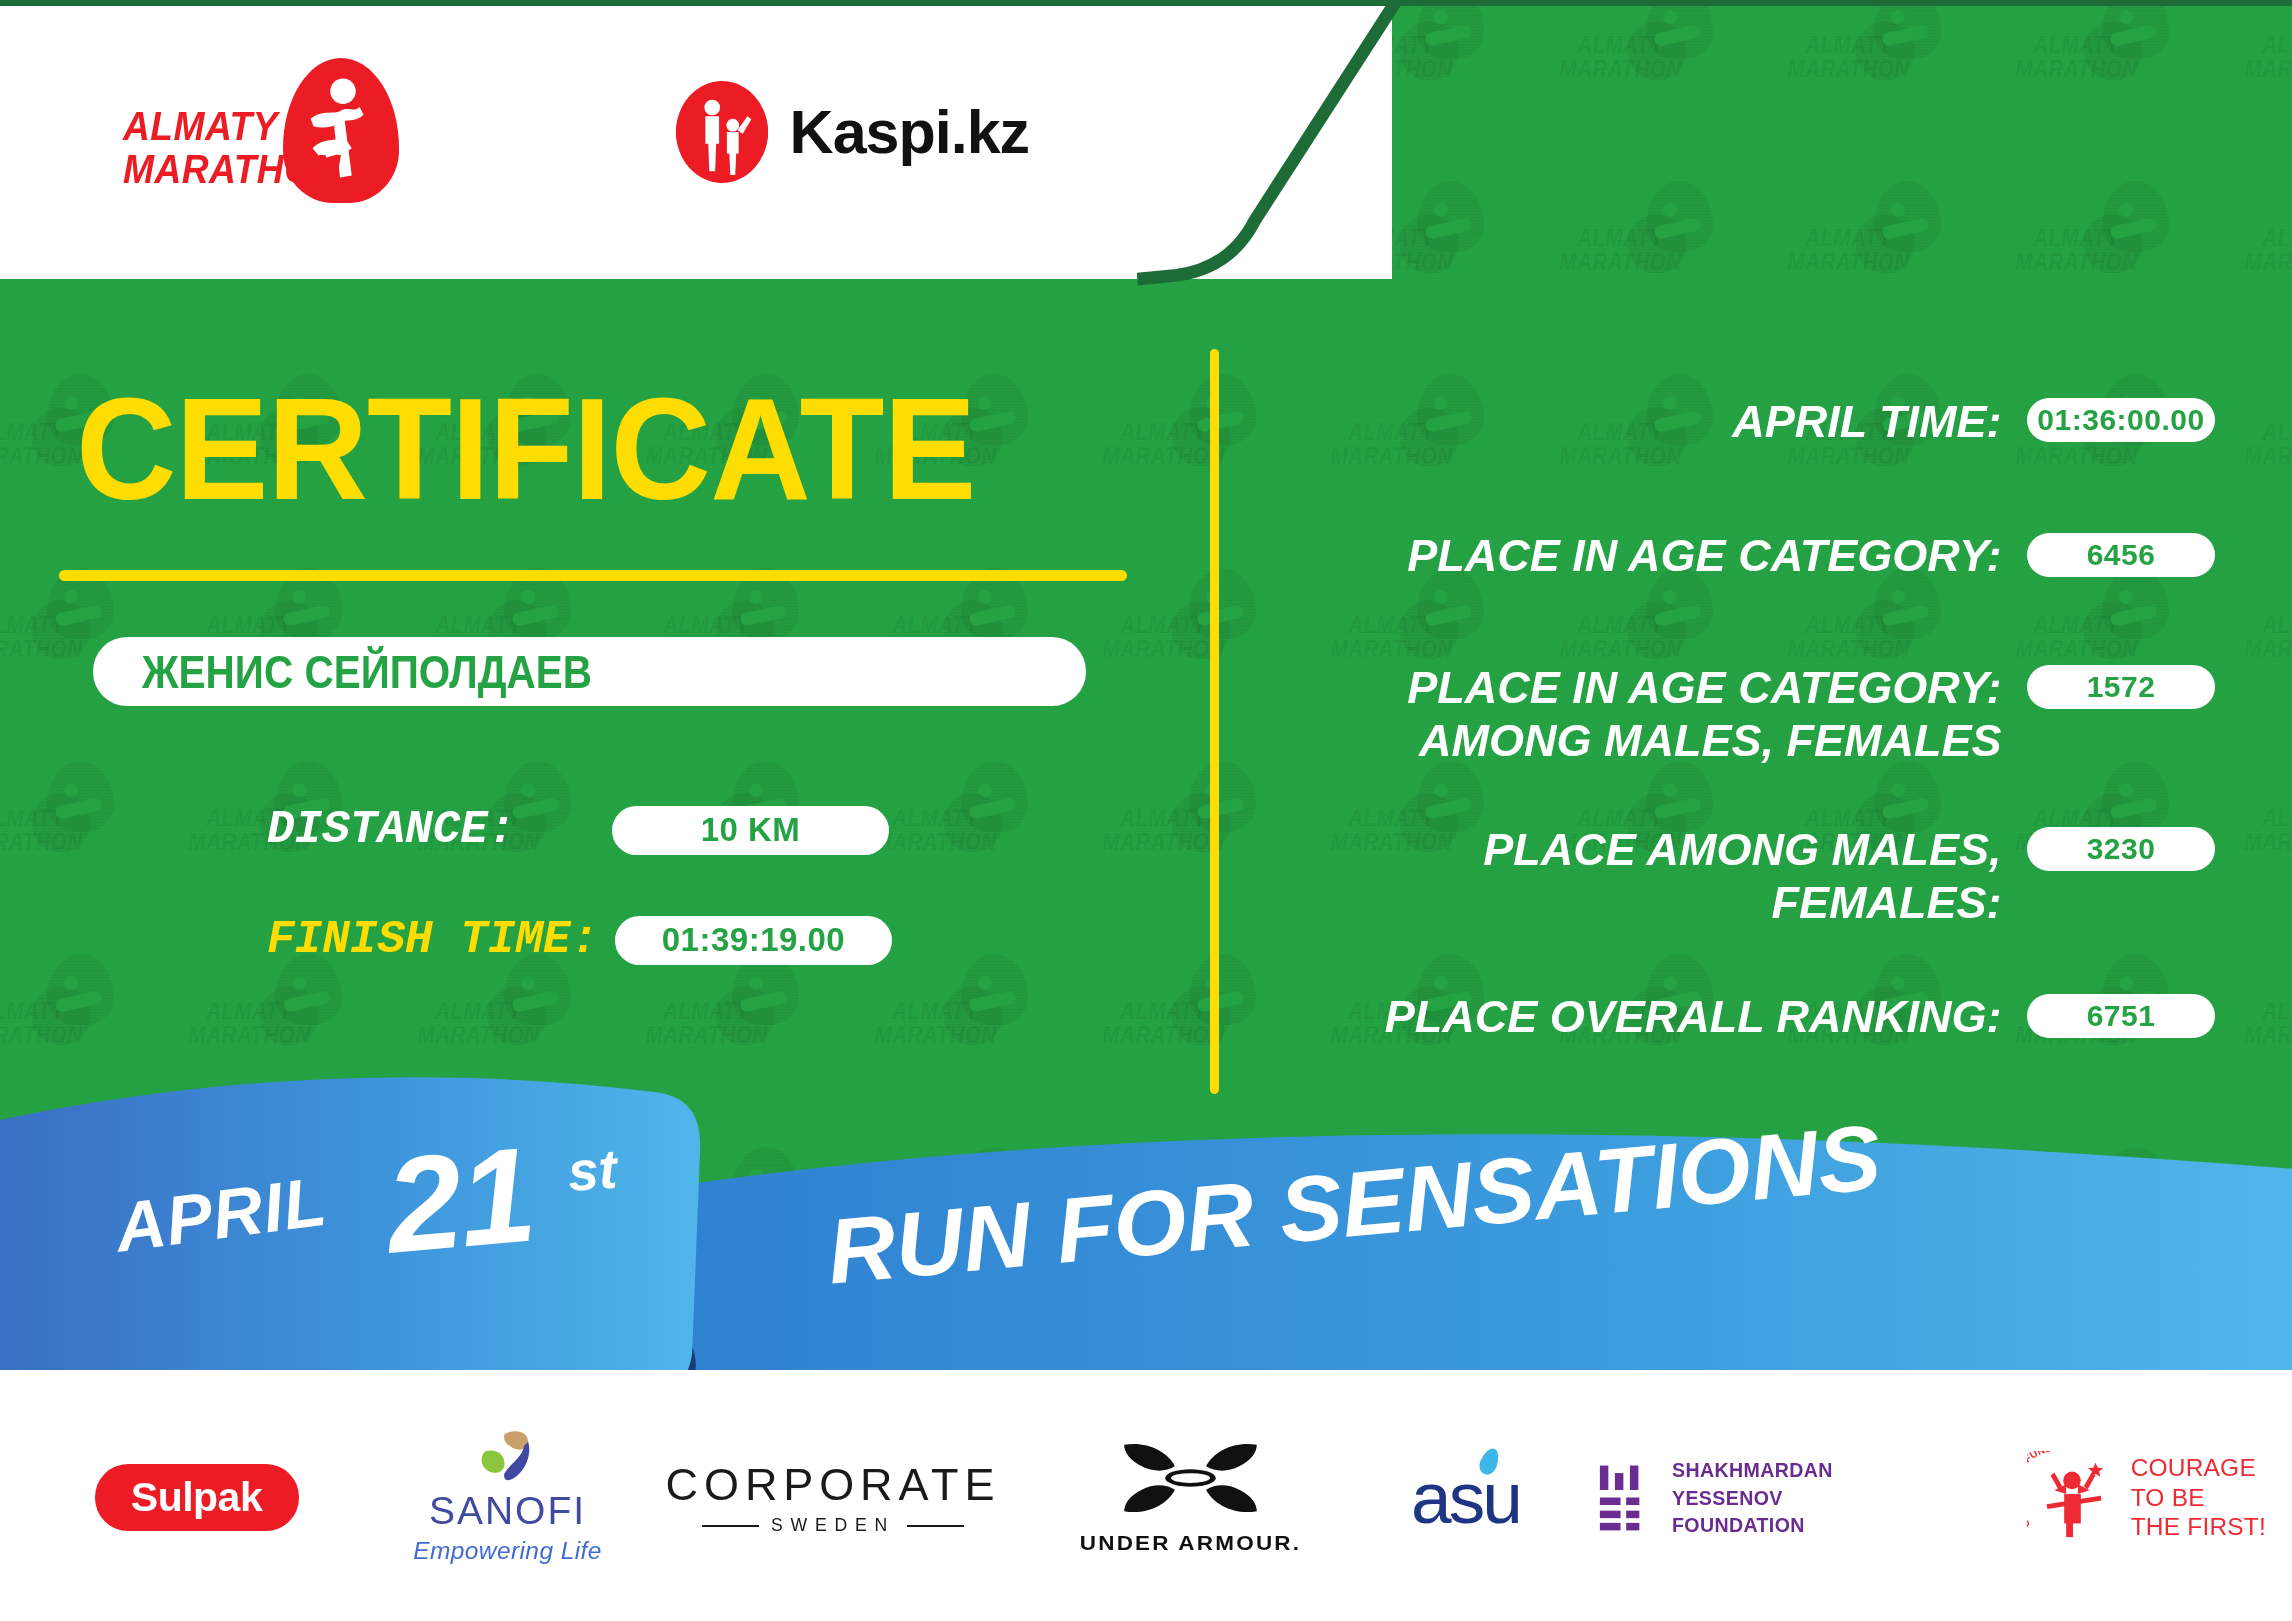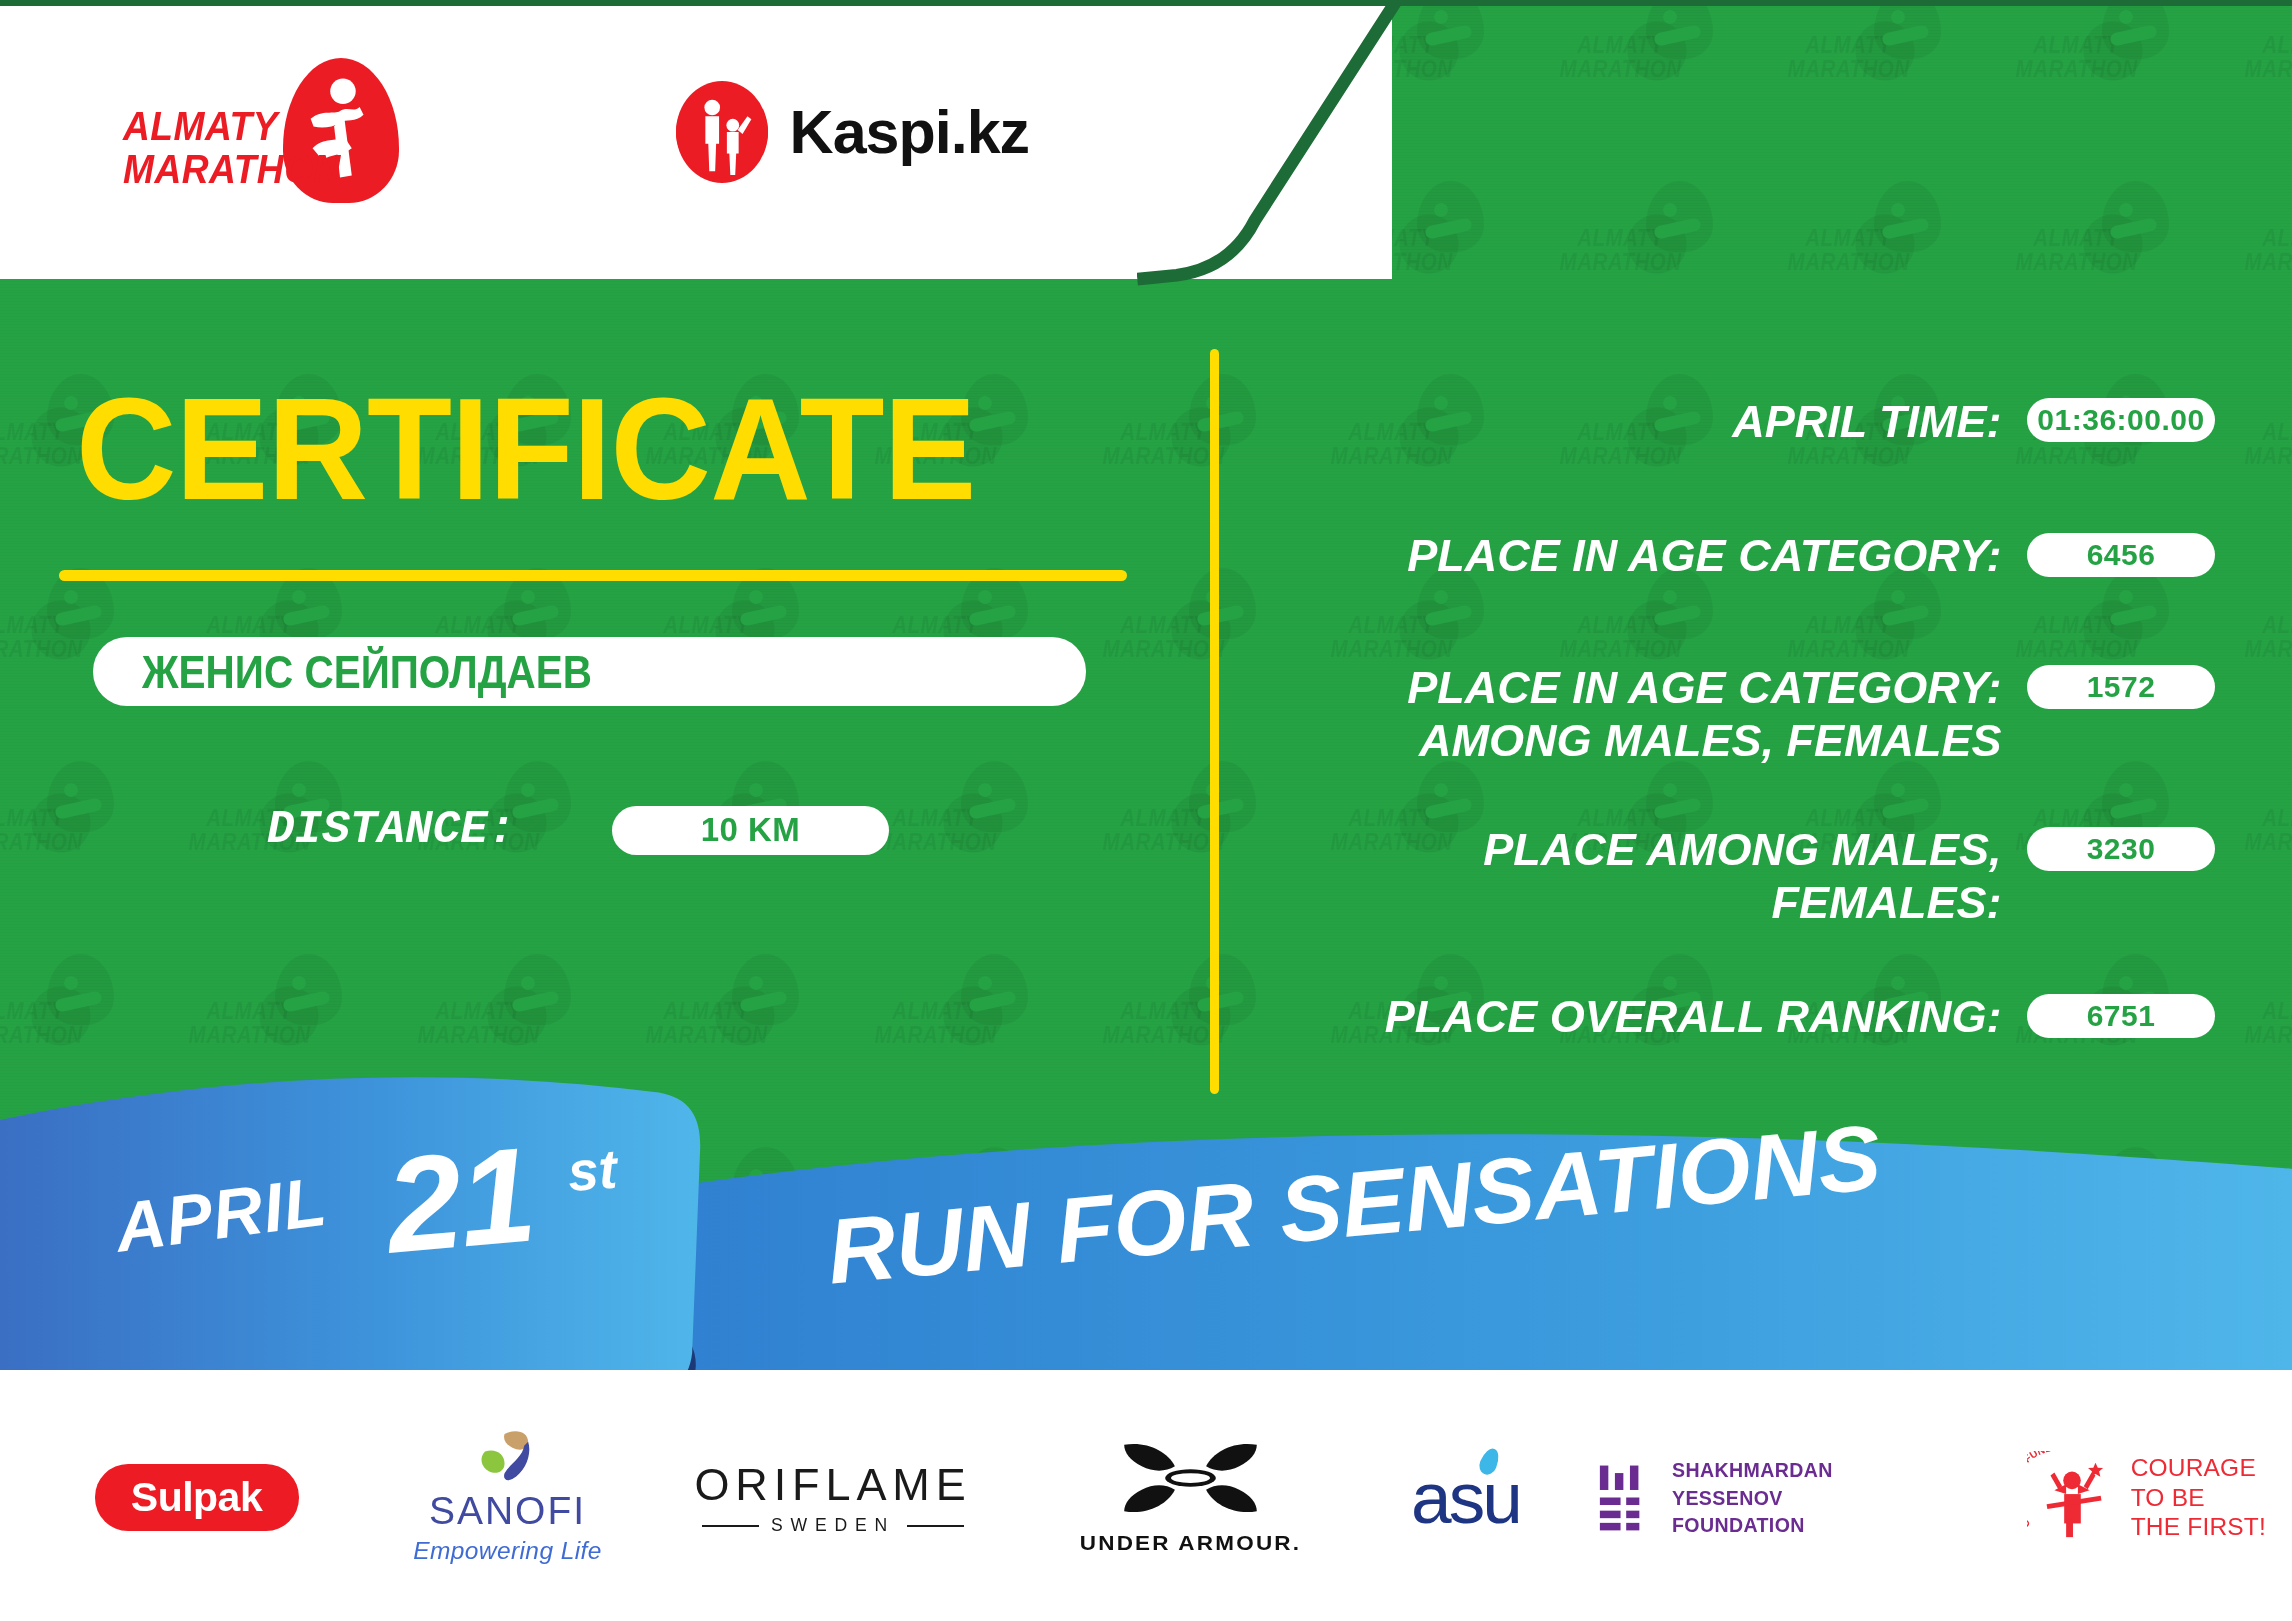--- a/index.html
+++ b/index.html
@@ -675,20 +675,24 @@
 
   <div class="name-pill">
     <span>ЖЕНИС СЕЙПОЛДАЕВ</span>
   </div>
 
   <div class="lrow" id="row-distance">
     <div class="lbl">DISTANCE:</div>
     <div class="pill">10 KM</div>
   </div>
 
+  <div class="lrow" id="row-finish">
+    <div class="lbl">FINISH TIME:</div>
+    <div class="pill">01:39:19.00</div>
+  </div>
 
   <div class="v-divider"></div>
 
   <div class="stats">
     <div class="stat" id="stat-0">
       <div class="s-lbl">APRIL TIME:</div>
       <div class="s-pill">01:36:00.00</div>
     </div>
     <div class="stat" id="stat-1">
       <div class="s-lbl">PLACE IN AGE CATEGORY:</div>
@@ -747,21 +751,21 @@
       </svg>
       <div class="sanofi-word">SANOFI</div>
       <div class="sanofi-tag">Empowering Life</div>
     </div>
 
     <div class="sp" id="sp-sulpak">
       <div class="sulpak-pill">Sulpak</div>
     </div>
 
     <div class="sp" id="sp-oriflame">
-      <div class="ori-word">ORIFLAME</div>
+      <div class="ori-word">CORPORATE</div>
       <div class="ori-sub">
         <i></i>
         <span>SWEDEN</span>
         <i></i>
       </div>
     </div>
 
     <div class="sp" id="sp-ua">
       <svg class="ua-mark" viewBox="0 0 152 80">
         <path d="M8,6 C30,2 52,12 60,28 C50,34 38,34 26,28 C14,22 8,14 8,6 Z" fill="#111"></path>

